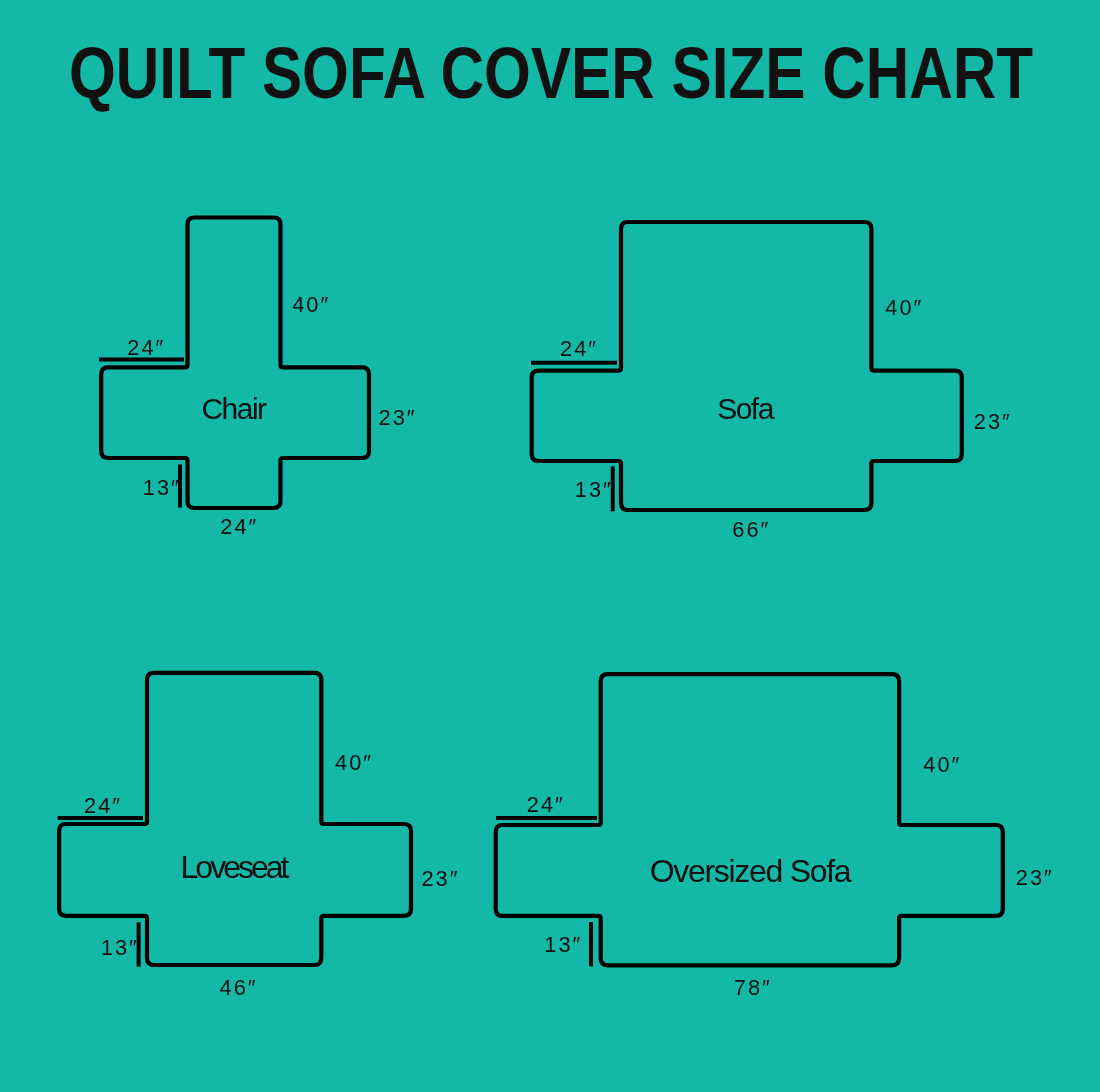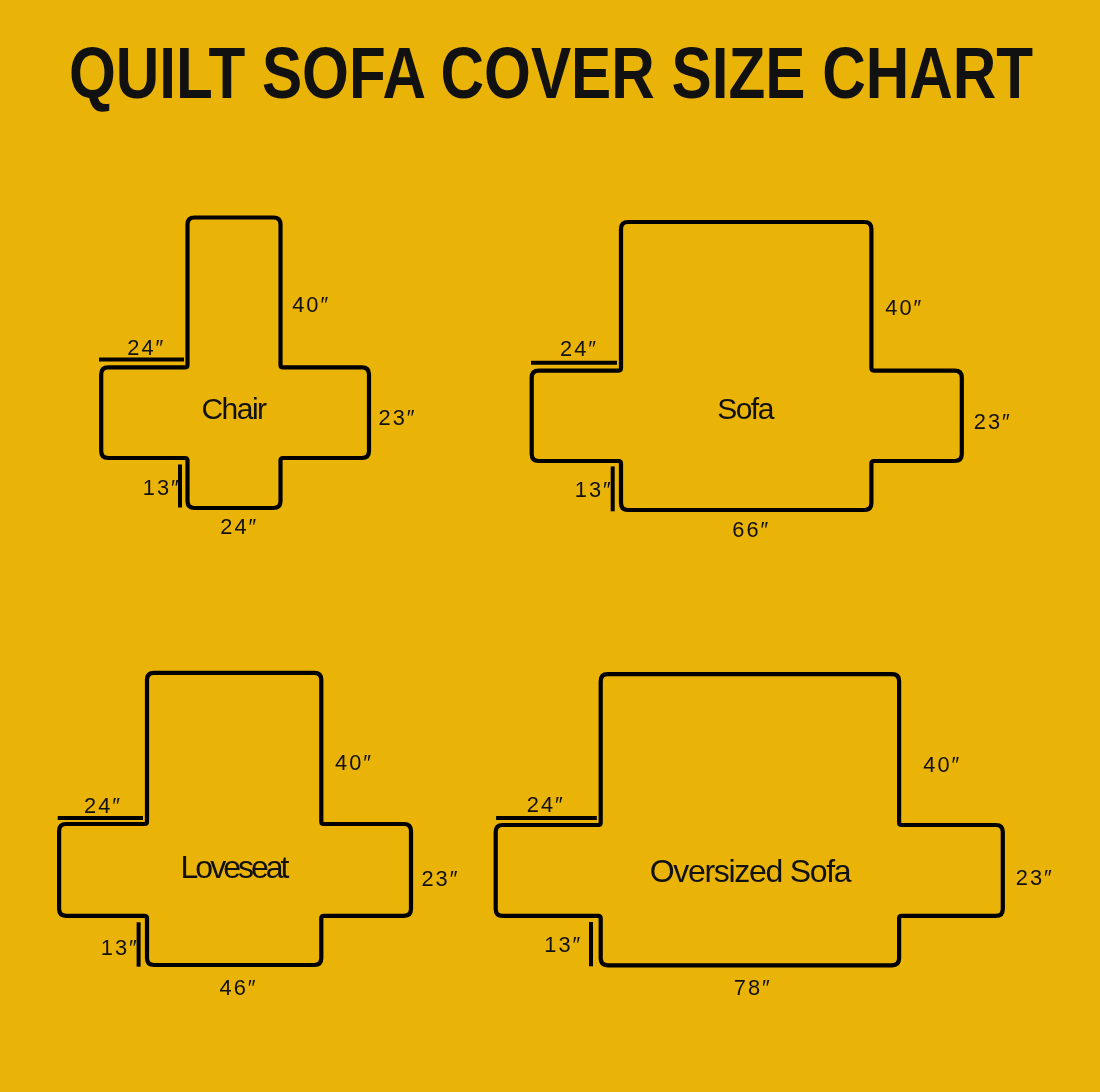--- a/index.html
+++ b/index.html
@@ -1,16 +1,16 @@
 <!DOCTYPE html>
 <html><head>
 <meta charset="utf-8">
 <style>
   html,body{margin:0;padding:0;background:#ffffff;}
-  .page{position:relative;width:1100px;height:1092px;background:#eab308;overflow:hidden;}
+  .page{position:relative;width:1100px;height:1092px;background:#14b8a6;overflow:hidden;}
   svg{position:absolute;left:0;top:0;}
   text{font-family:"Liberation Sans",sans-serif;fill:#111111;}
   .dim{font-size:21.8px;letter-spacing:2px;}
   .name{font-size:30px;}
   .name2{font-size:32px;}
 </style>
 </head>
 <body>
 <div class="page">
 <svg width="1100" height="1092" viewBox="0 0 1100 1092">

